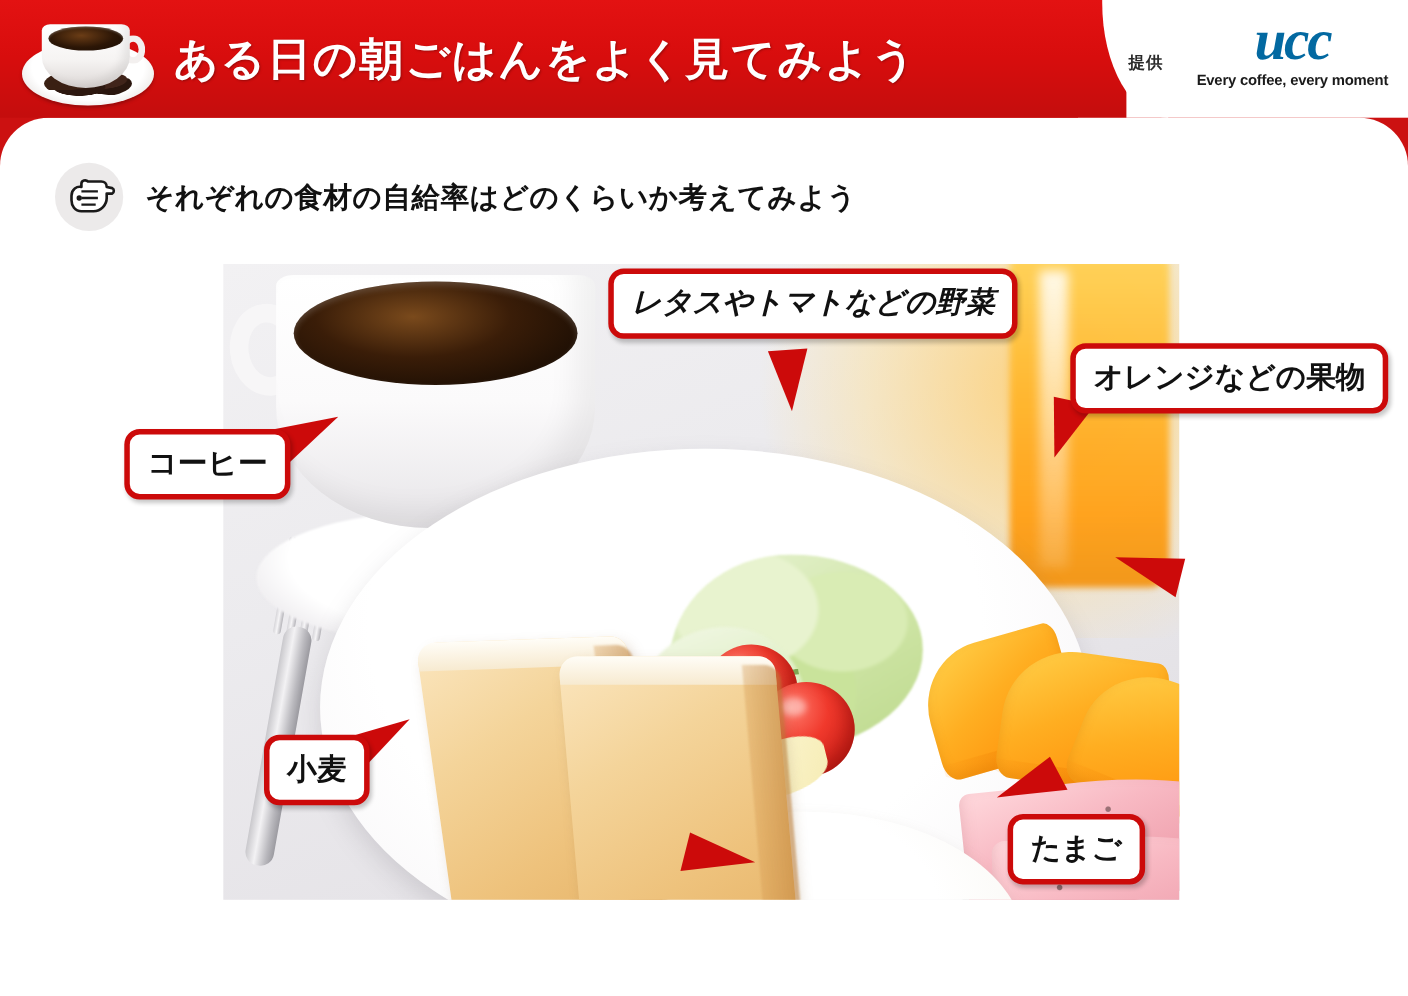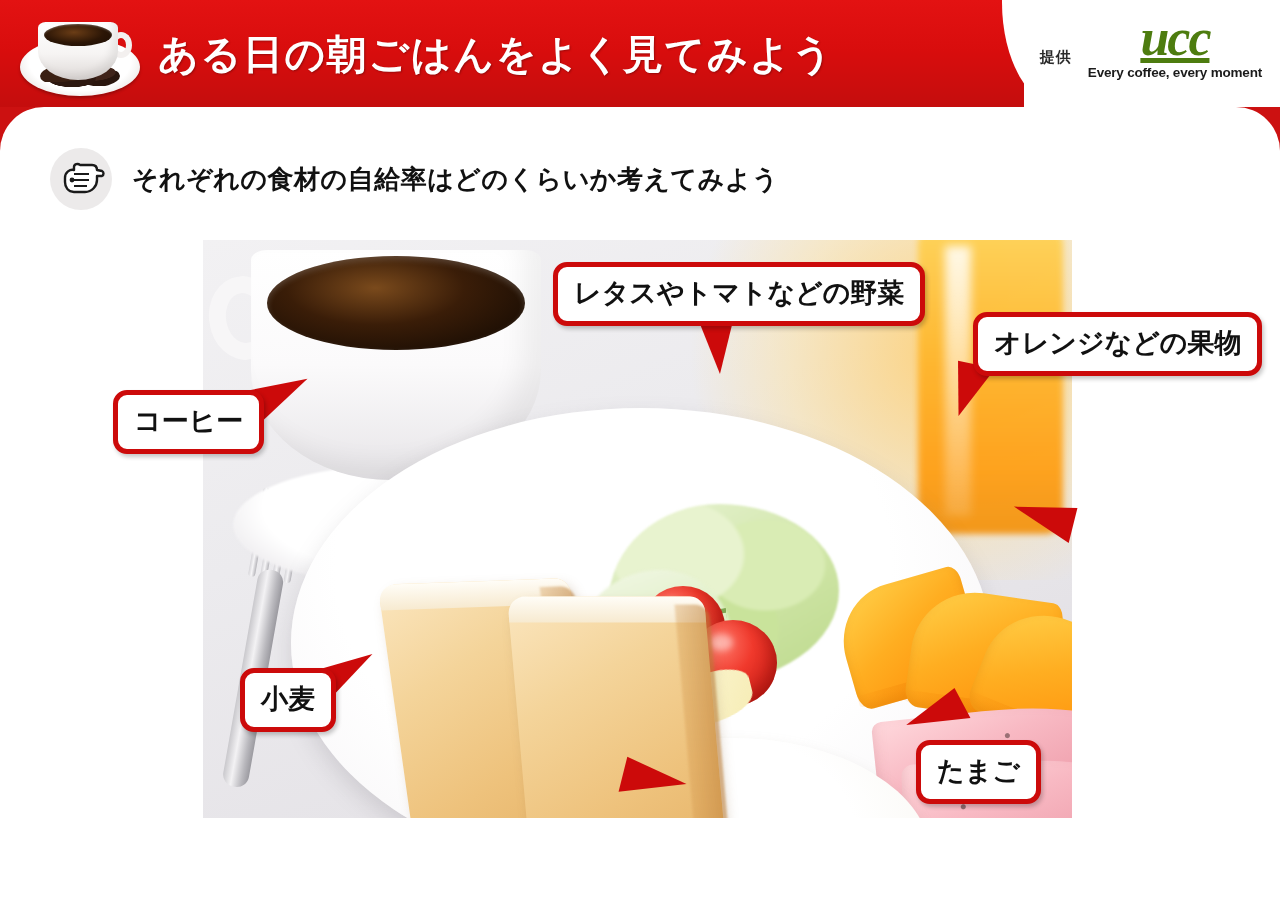--- a/index.html
+++ b/index.html
@@ -131,41 +131,40 @@
     white-space: nowrap;
     text-shadow: 1px 1px 2px rgba(0,0,0,.28);
   }
 
   
   .brand {
     position: absolute;
     right: 18px; top: 14px;
     display: flex;
     align-items: center;
-    gap: 16px;
+    gap: 30px;
     z-index: 7;
     justify-content: space-between;
   }
   .brand-teikyo {
     font-size: 15px;
     color: #2a2a2a;
     font-weight: bold;
     letter-spacing: 1px;
     padding-top: 22px;
   }
   .brand-mark { text-align: center; }
   .ucc-word {
     font-family: "Liberation Serif", "DejaVu Serif", serif;
     font-size: 52px;
     line-height: .92;
     font-weight: bold;
     font-style: italic;
-    color: #4d7c0f;
+    color: #0369a1;
     letter-spacing: -2px;
-    text-decoration: underline;
   }
   .ucc-tag {
     font-size: 13.5px;
     font-weight: bold;
     color: #1b1b1b;
     letter-spacing: -.2px;
     margin-top: 3px;
   }
 
   
@@ -456,21 +455,21 @@
     z-index: 20;
     box-shadow: 2px 3px 4px rgba(0,0,0,.22);
   }
   .tail {
     position: absolute;
     width: 0; height: 0;
     z-index: 19;
   }
 
   
-  #bubble-vegetables { left: 553px; top: 262px; }
+  #bubble-vegetables { left: 553px; top: 244px; font-style: italic; }
   #tail-vegetables {
     left: 700px; top: 318px;
     border-left: 18px solid transparent;
     border-right: 18px solid transparent;
     border-top: 56px solid #cc0a0a;
     transform: rotate(-4deg);
   }
 
   #bubble-fruit { left: 933px; top: 312px; margin-left: 40px; }
   #tail-fruit {

